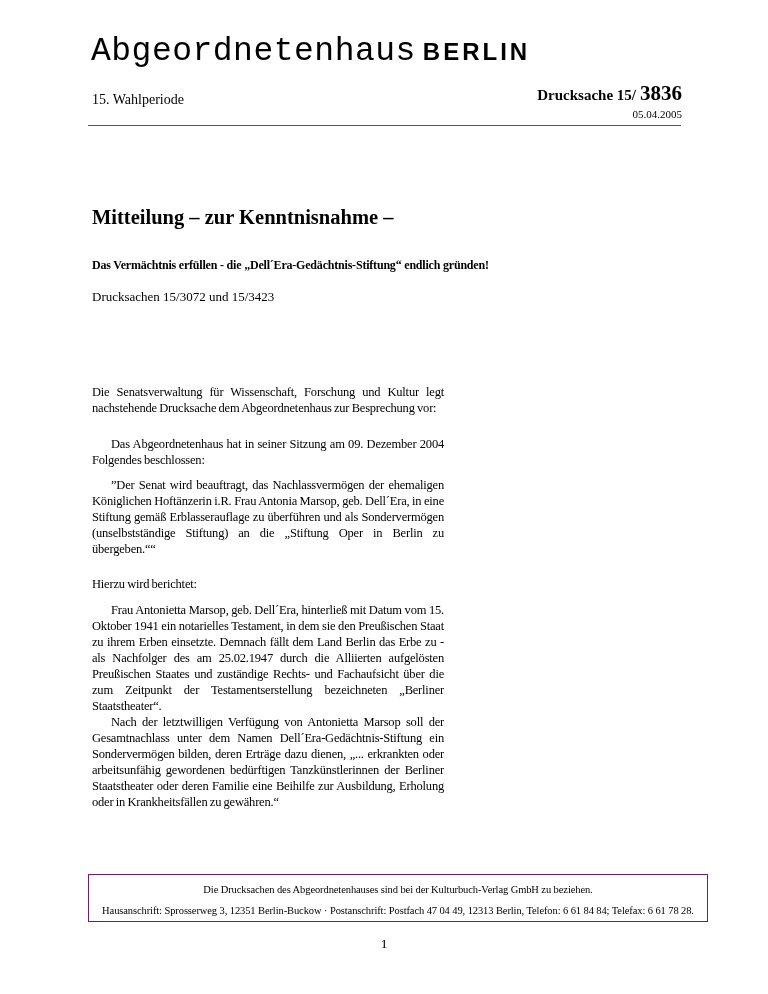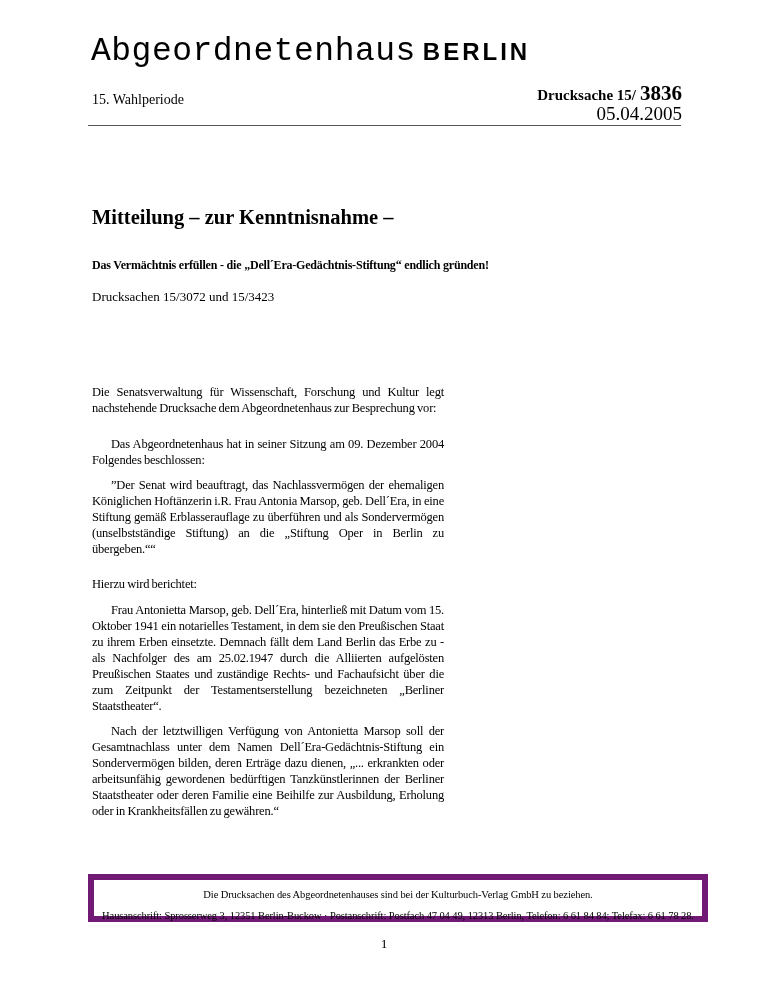--- a/index.html
+++ b/index.html
@@ -37,21 +37,21 @@
   .doc-id {
     position: absolute;
     right: 86px;
     top: 40px;
     text-align: right;
     margin-top: 42px;
   }
   .doc-line { line-height: 22px; white-space: nowrap; }
   .doc-label { font-size: 15px; font-weight: 700; }
   .doc-number { font-size: 21px; font-weight: 700; }
-  .doc-date { font-size: 19px; line-height: 16px; }
+  .doc-date { font-size: 11px; line-height: 16px; }
 
   .period {
     position: absolute;
     left: 92px;
     top: 92px;
     font-size: 14px;
     font-weight: 400;
   }
 
   .rule {
@@ -103,31 +103,31 @@
     margin: 0;
     text-align: justify;
     hyphens: manual;
   }
   .para.indent { text-indent: 19px; }
   .para.heading { text-align: left; }
   .para:nth-child(2) { margin-top: 20px; }
   .para:nth-child(3) { margin-top: 9px; }
   .para:nth-child(4) { margin-top: 19px; }
   .para:nth-child(5) { margin-top: 10px; }
-  .para:nth-child(6) { margin-top: 9px; }
+  .para:nth-child(6) { }
 
   
   .footer-box {
     position: absolute;
     left: 88px;
     top: 874px;
     width: 620px;
     height: 48px;
     box-sizing: border-box;
-    border: 6px solid #701a75;
+    border: 1px solid #701a75;
     text-align: center;
     padding-top: 7px;
   }
   .footer-box div {
     font-size: 10.5px;
     line-height: 15px;
     letter-spacing: -0.1px;
     white-space: nowrap;
   }
   .footer-box .footer-line1 { margin-bottom: 6px; }

